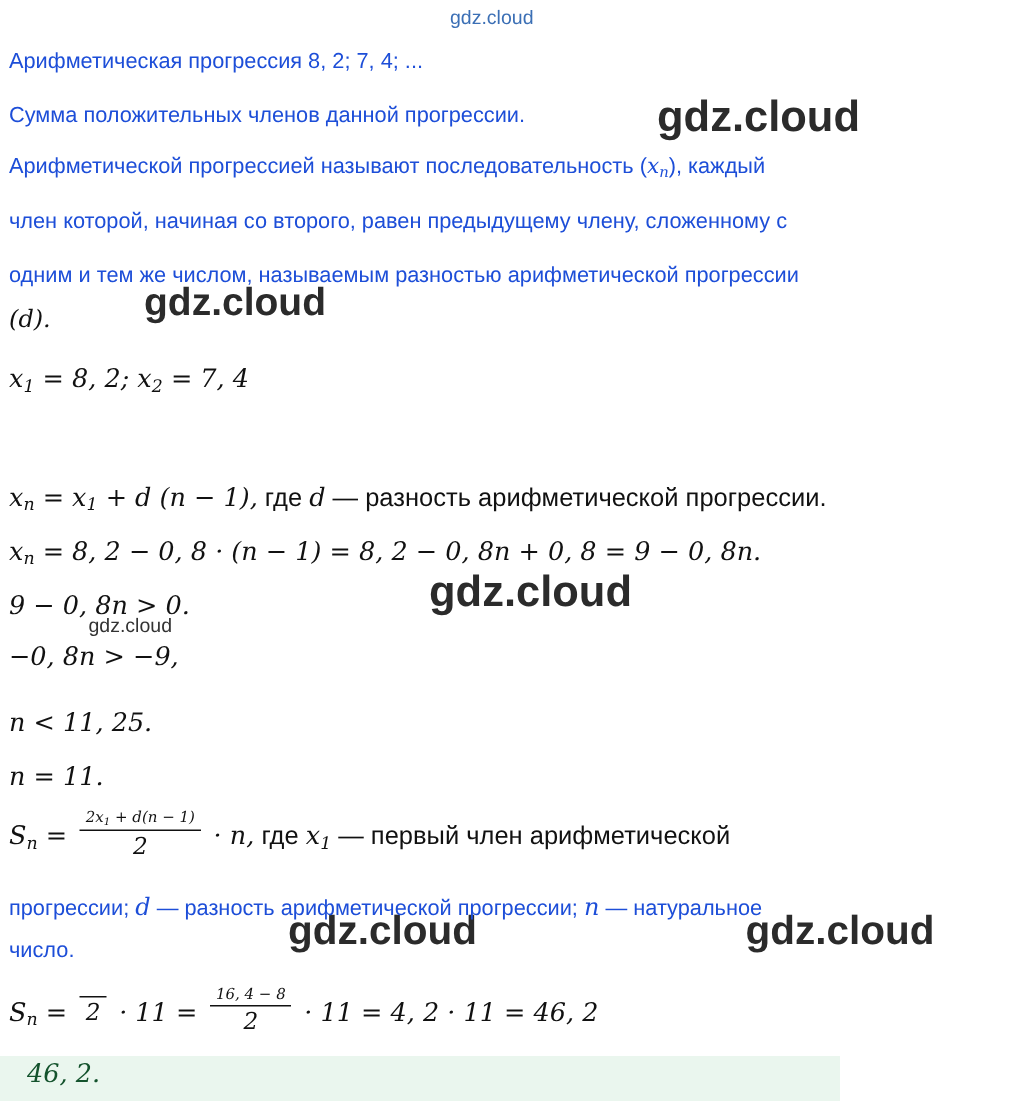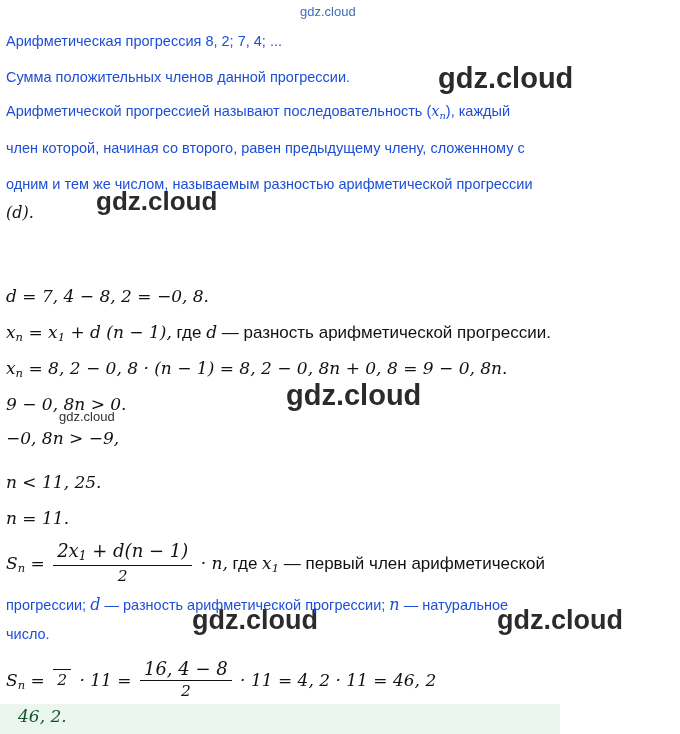--- a/index.html
+++ b/index.html
@@ -52,21 +52,21 @@
     display: inline-block;
     vertical-align: middle;
     text-align: center;
     margin: 0 3px;
     position: relative;
     top: -0.1em;
   }
   .frac .num {
     display: block;
     padding: 0 4px 1px 4px;
-    font-size: 18px;
+    font-size: 10px;
   }
   .frac .den {
     display: block;
     border-top: 1.2px solid #111;
     padding: 1px 4px 0 4px;
     font-size: 15.5px;
   }
   .answer {
     position: absolute;
     left: 18px;
@@ -121,22 +121,24 @@
 
   <div class="line" style="left:6px; top:104px;">
     <span>Арифметической прогрессией называют последовательность (</span><span style="font-family:'DejaVu Serif',serif; font-style:italic;">x</span><span class="sub" style="font-family:'DejaVu Serif',serif;">n</span><span>), каждый</span>
   </div>
   <div class="line" style="left:6px; top:141px;">член которой, начиная со второго, равен предыдущему члену, сложенному с</div>
   <div class="line" style="left:6px; top:177px;">одним и тем же числом, называемым разностью арифметической прогрессии</div>
   <div class="mathline" style="left:6px; top:203px; font-size:16px;">
     <span>(</span><span>d</span><span>).</span>
   </div>
 
+  <div class="mathline" style="left:6px; top:243px;">
+    <span>x</span><span class="sub">1</span><span> = 8, 2; </span><span>x</span><span class="sub">2</span><span> = 7, 4</span>
+  </div>
 
-  <div class="mathline" style="left:6px; top:286px;">d = 7, 4 − 8, 2 = −0, 8.</div>
 
   <div class="mathline" style="left:6px; top:322px;">
     <span>x</span><span class="sub">n</span><span> = x</span><span class="sub">1</span><span> + d (n − 1),</span><span class="txt"> где </span><span>d</span><span class="txt"> — разность арифметической прогрессии.</span>
   </div>
 
   <div class="mathline" style="left:6px; top:358px;">
     <span>x</span><span class="sub">n</span><span> = 8, 2 − 0, 8 · (n − 1) = 8, 2 − 0, 8n + 0, 8 = 9 − 0, 8n.</span>
   </div>
 
   <div class="mathline" style="left:6px; top:394px;">9 − 0, 8n &gt; 0.</div>

